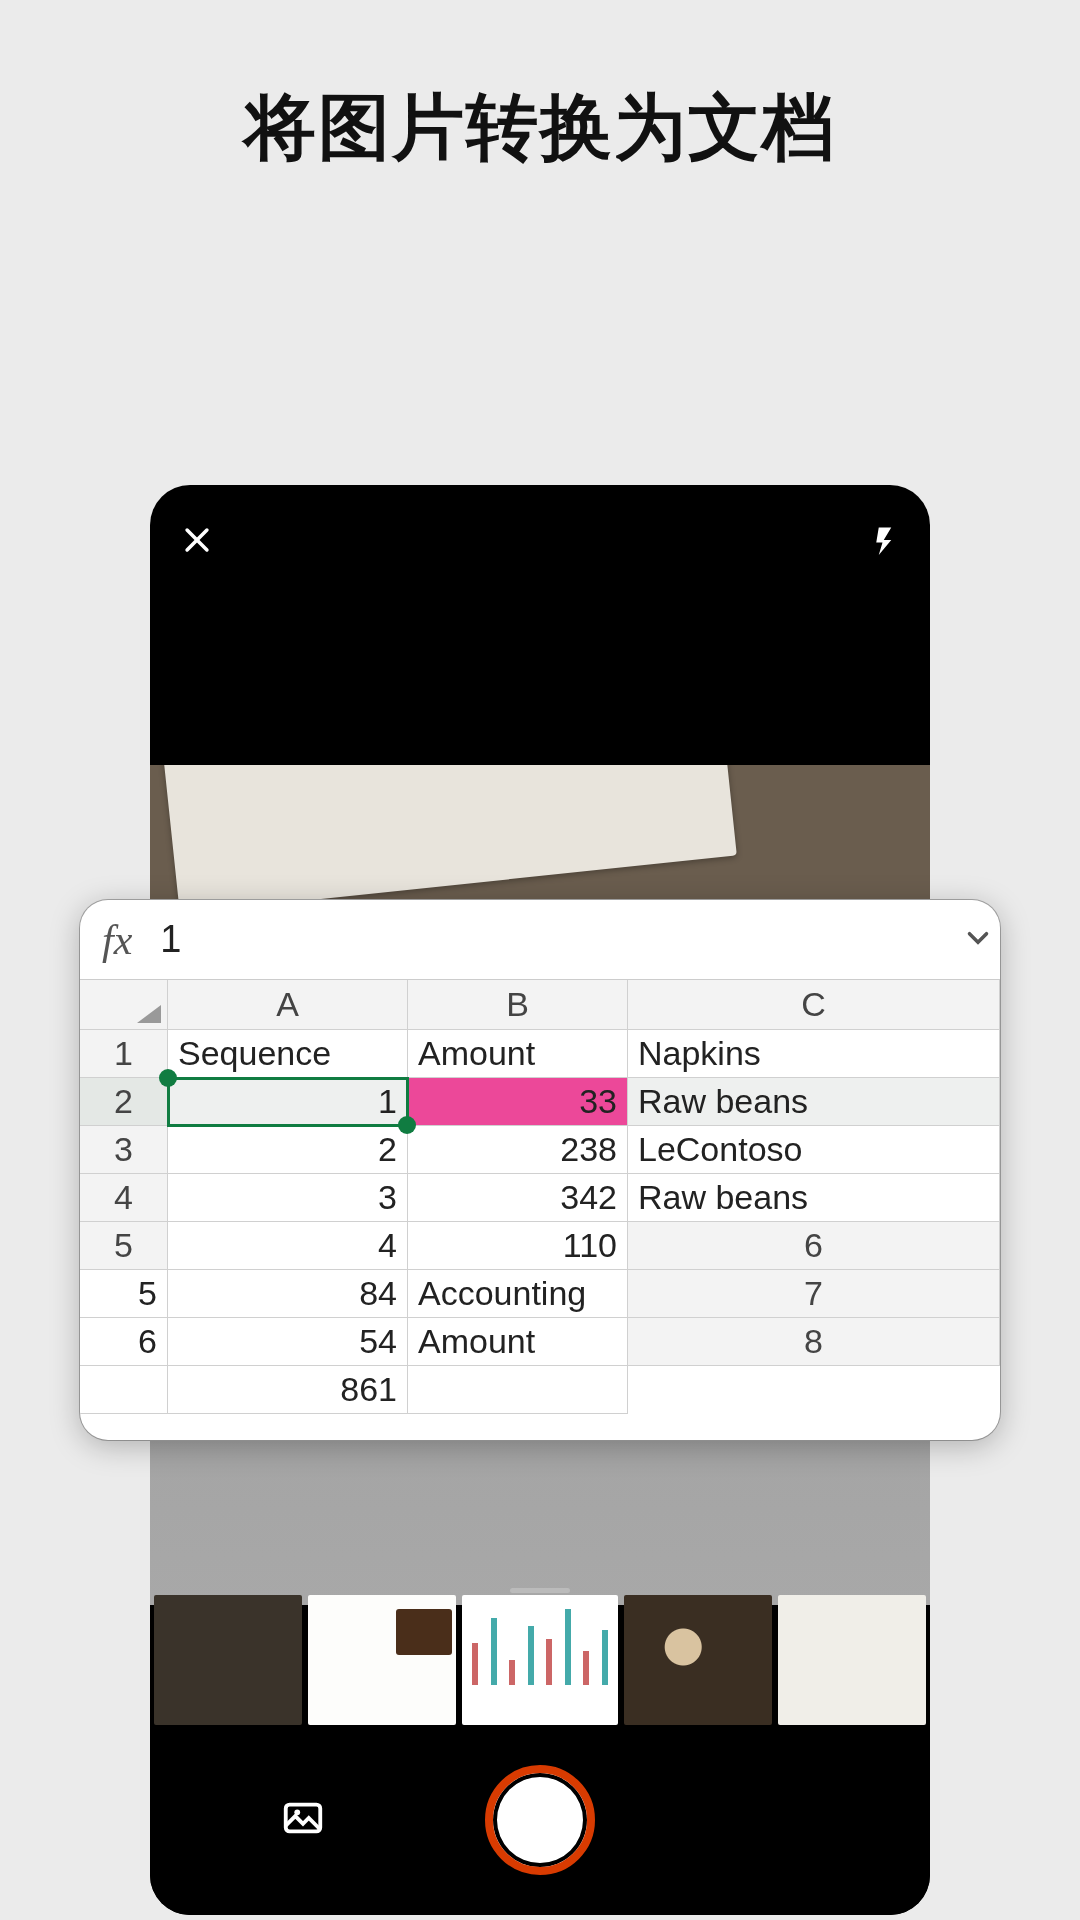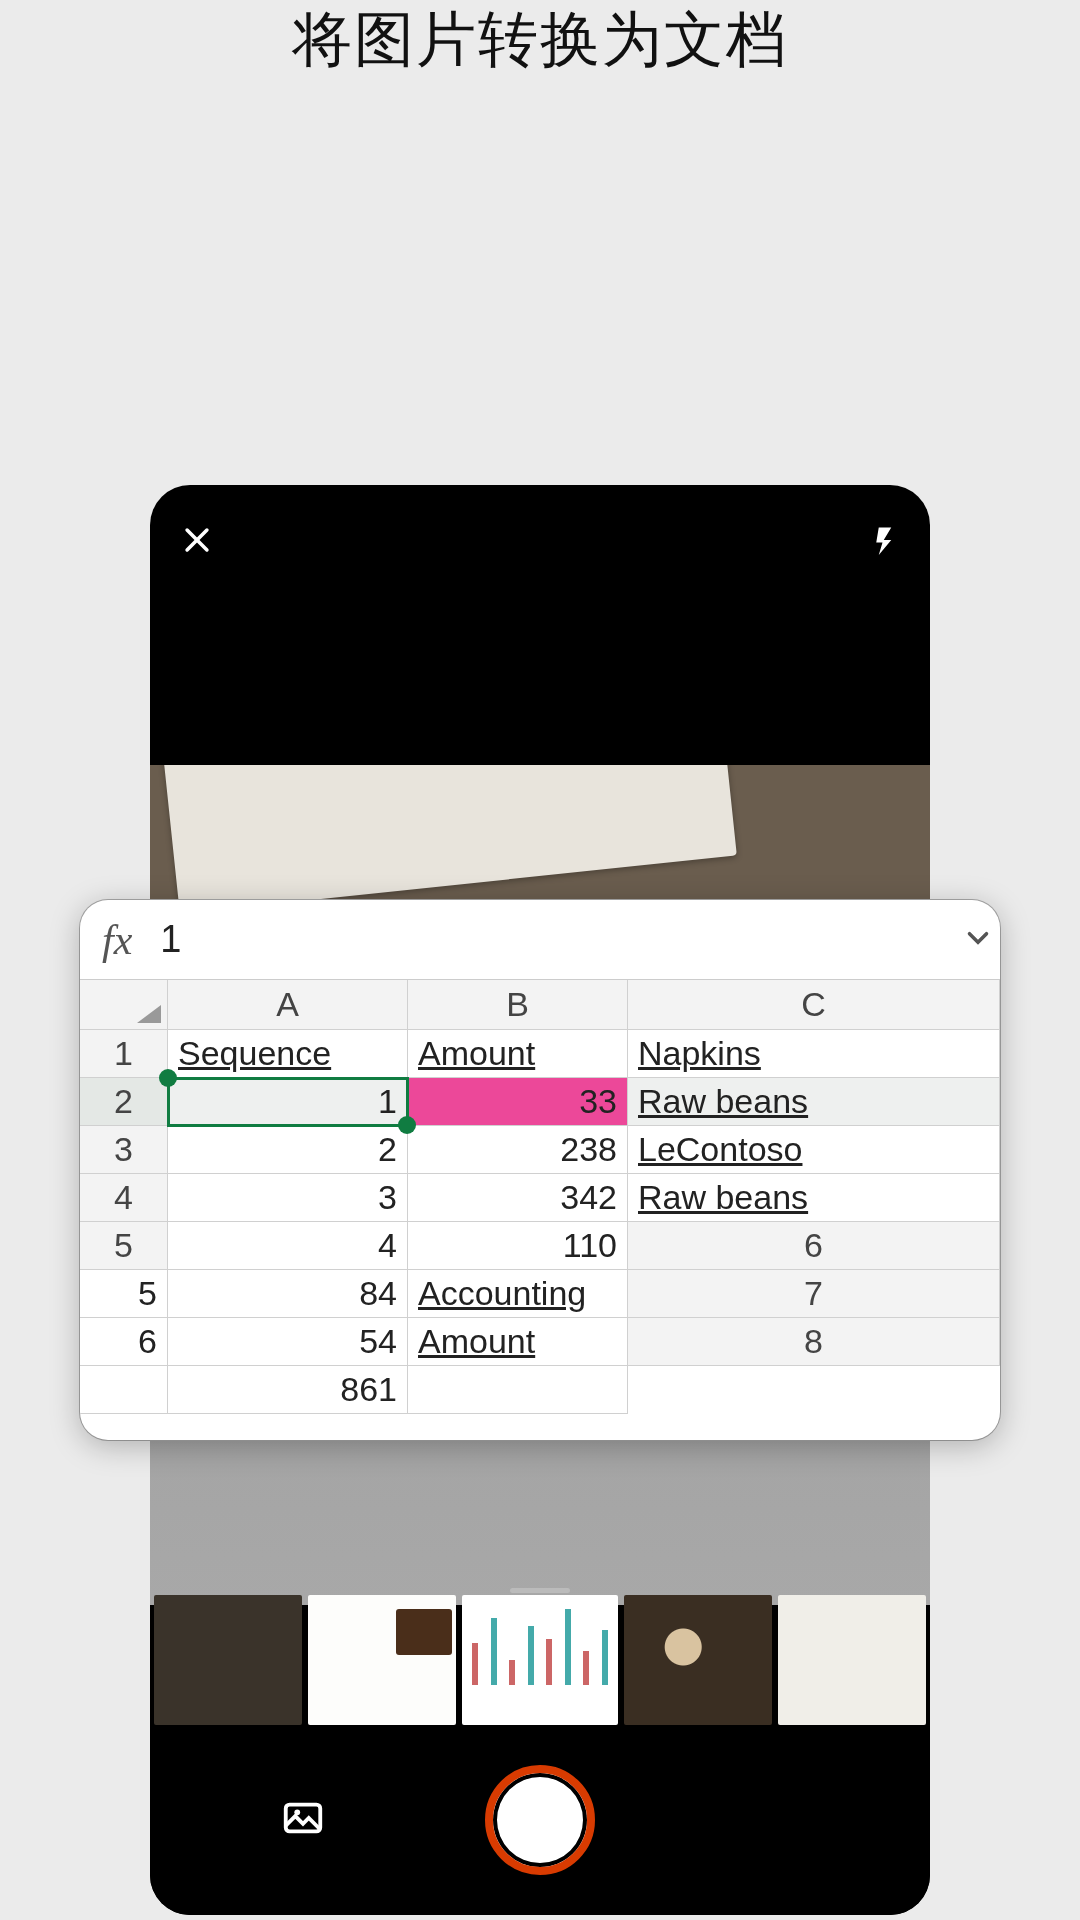--- a/index.html
+++ b/index.html
@@ -6,23 +6,24 @@
 body {
   width: 1080px;
   height: 1920px;
   background: #ebebeb;
   font-family: -apple-system, "Segoe UI", "Microsoft YaHei", sans-serif;
   overflow: hidden;
   position: relative;
 }
 .page-title {
   text-align: center;
-  font-size: 60px;
-  font-weight: 400;
+  font-size: 72px;
+  font-weight: 700;
   color: #111;
+  padding-top: 80px;
   letter-spacing: 2px;
 }
 .phone-frame {
   position: absolute;
   left: 150px;
   top: 485px;
   width: 780px;
   height: 1430px;
   background: #000;
   border-radius: 40px;
@@ -115,21 +116,21 @@
   border-width: 0 0 18px 24px;
   border-color: transparent transparent #999 transparent;
 }
 .rowhdr {
   background: #f3f3f3;
   justify-content: center;
   color: #444;
 }
 .cell { color: #222; }
 .cell.num { justify-content: flex-end; }
-.cell.txt { justify-content: flex-start; text-decoration: underline; }
+.cell.txt { justify-content: flex-start; }
 .selected-cell {
   position: relative;
   outline: 3px solid #107c41;
   outline-offset: -2px;
   z-index: 2;
 }
 .handle {
   position: absolute;
   width: 18px; height: 18px;
   background: #107c41;

